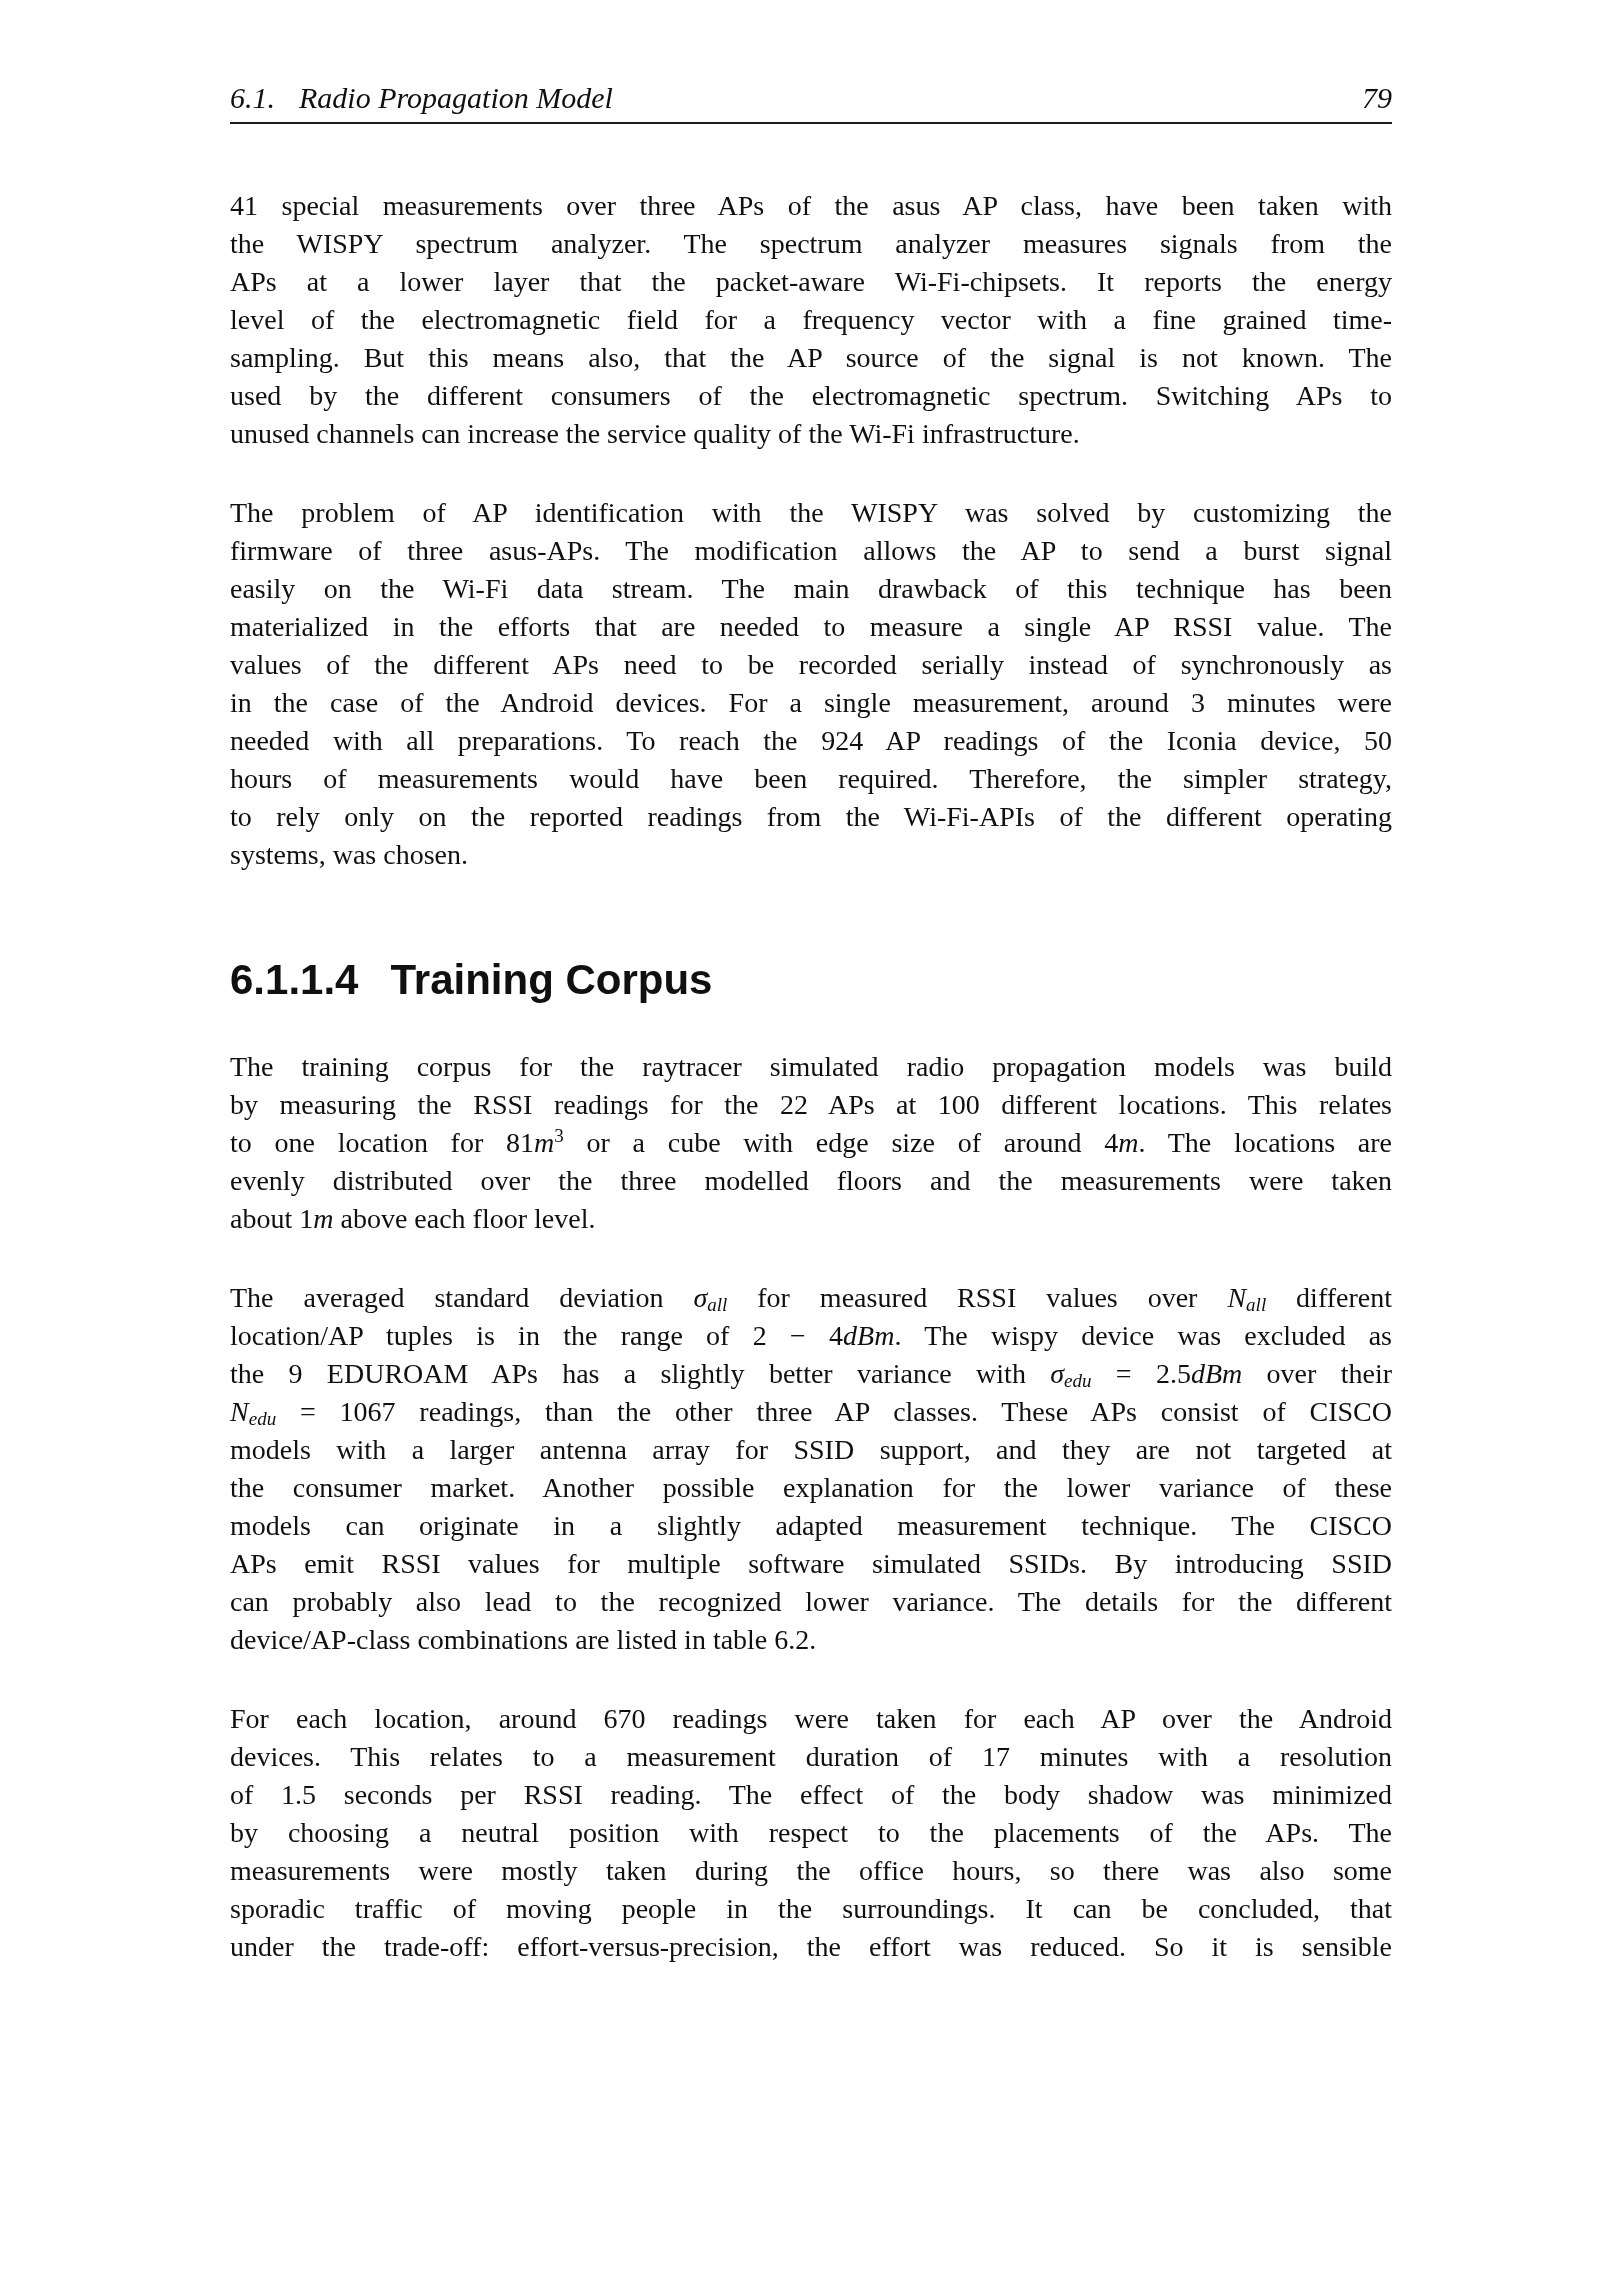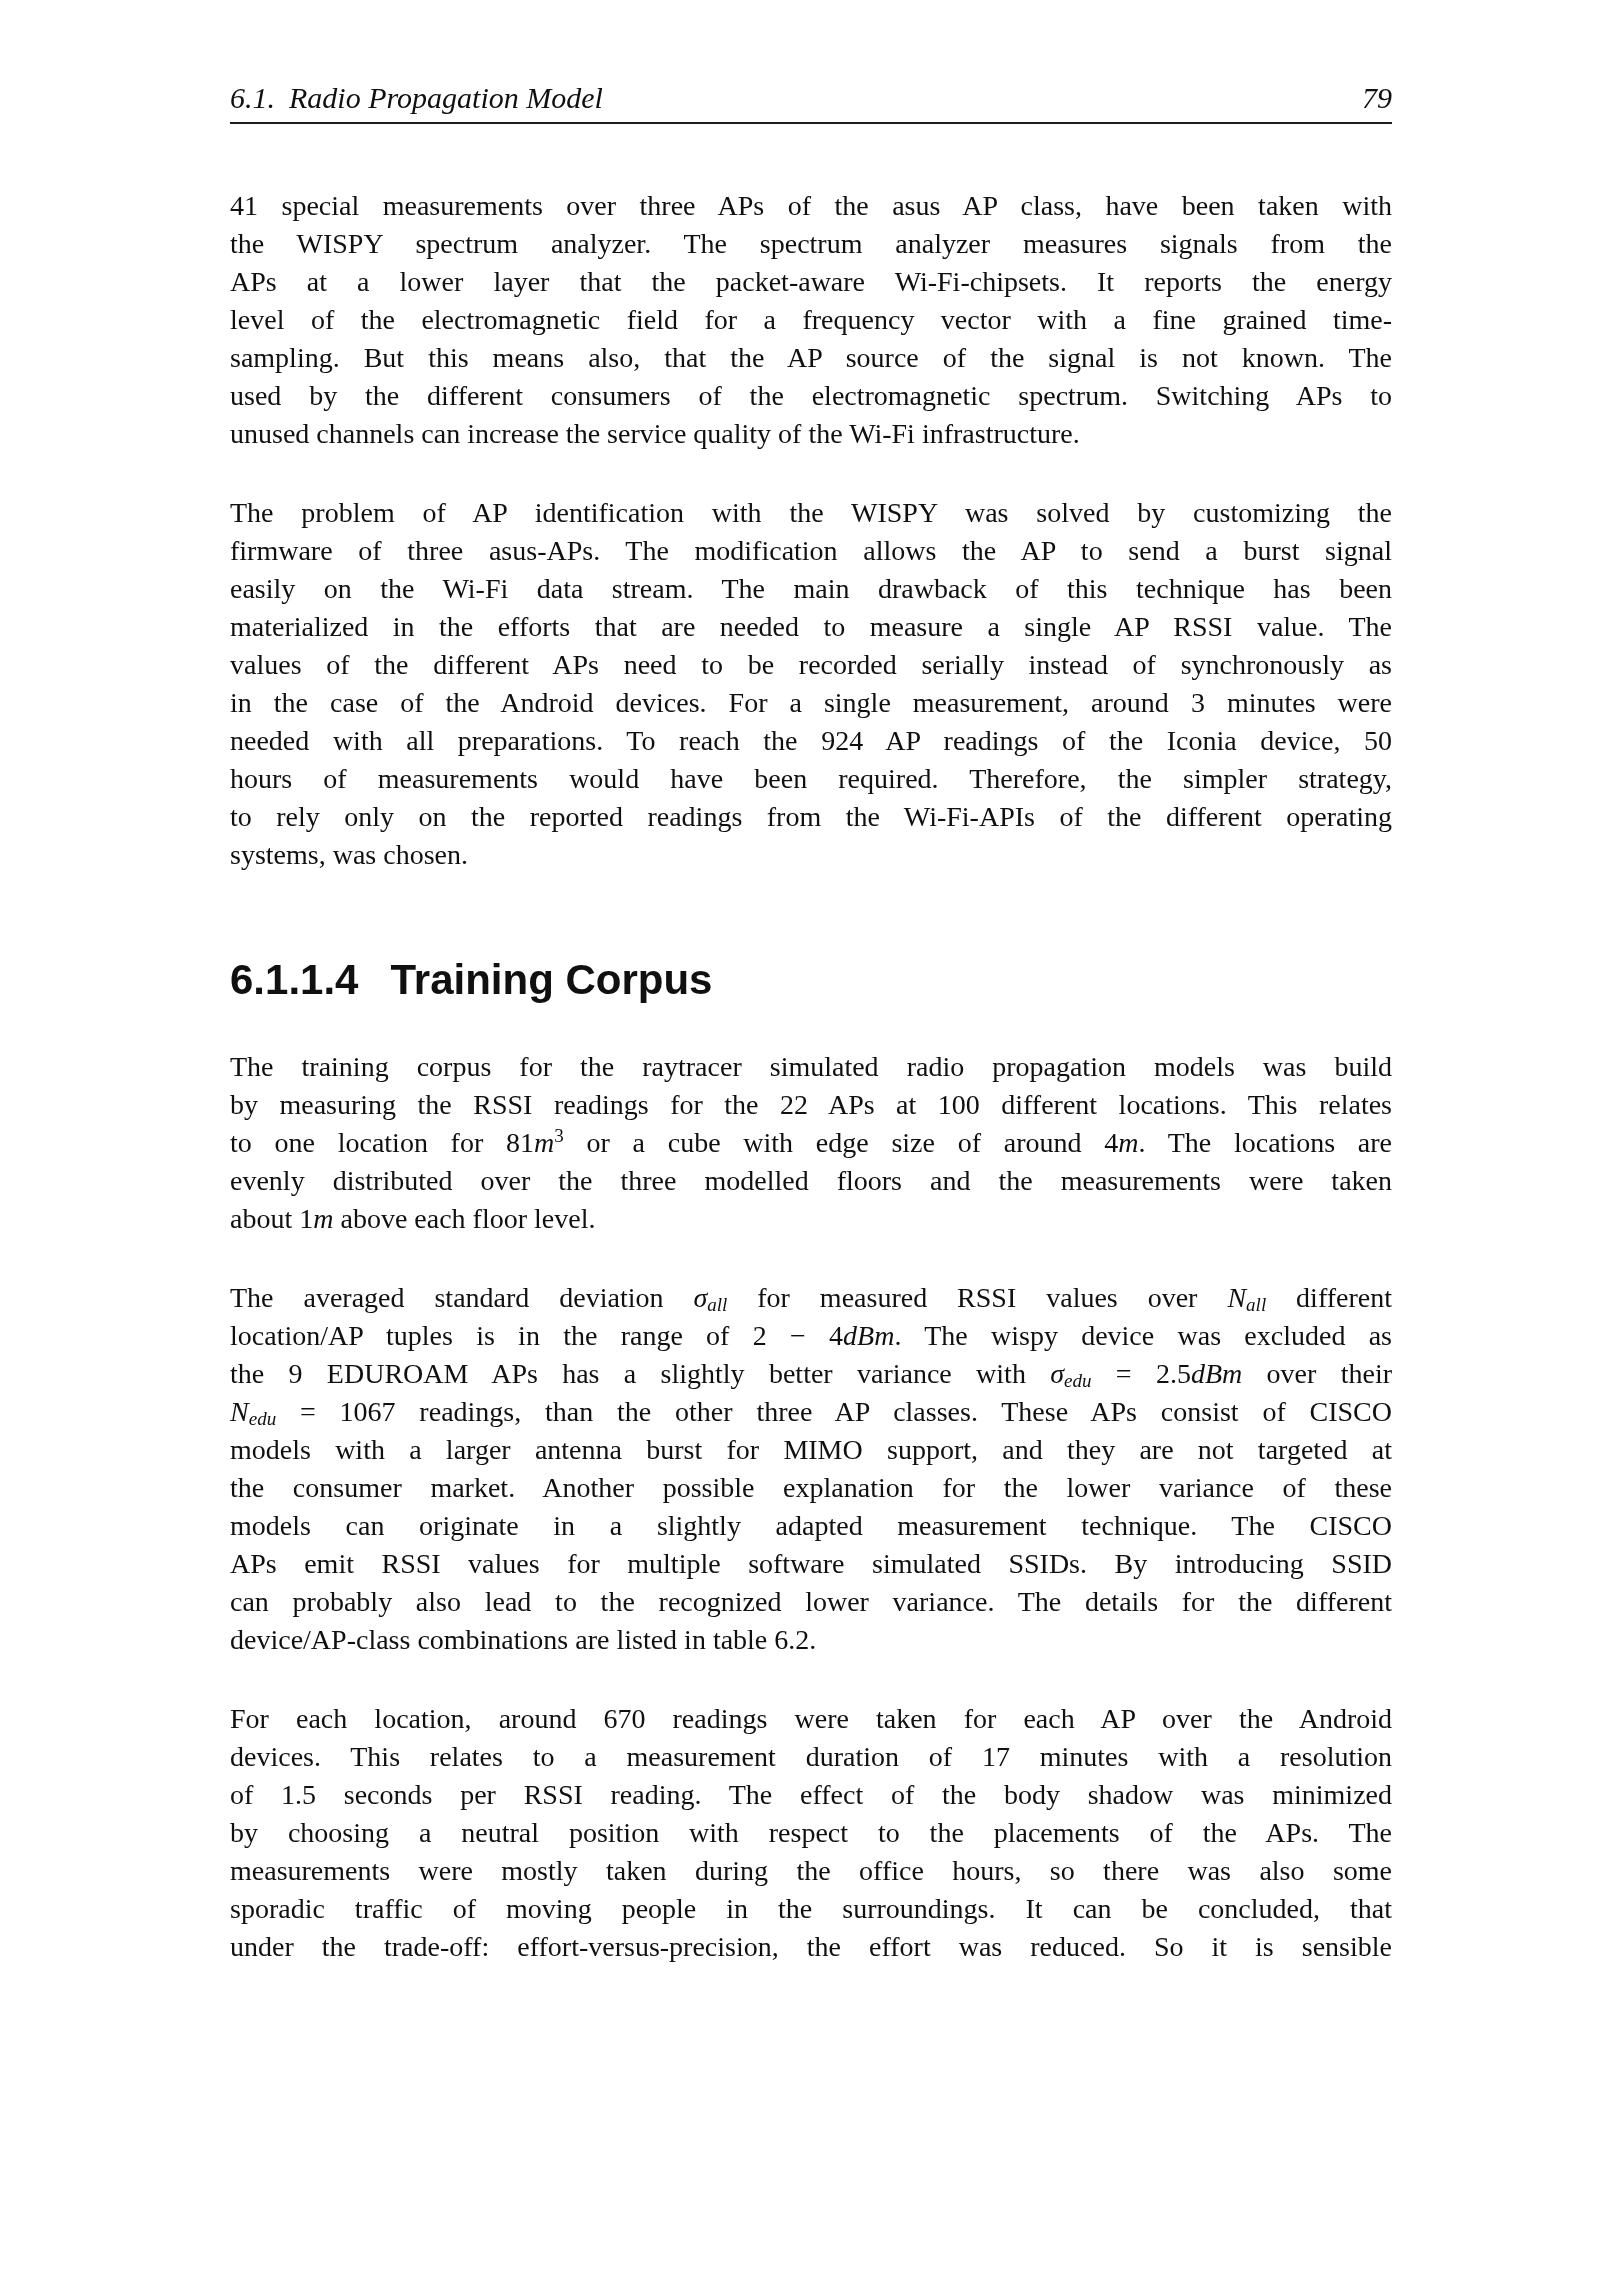--- a/index.html
+++ b/index.html
@@ -9,21 +9,21 @@
     position: relative;
     color: #101010;
     font-family: "Liberation Serif", "DejaVu Serif", serif;
     overflow: hidden;
   }
   .header-row {
     position: absolute; left: 230px; top: 81px; width: 1162px;
     display: flex; justify-content: space-between; align-items: baseline;
     font-style: italic; font-size: 30px; line-height: 34px;
   }
-  .header-left { display: flex; gap: 14px; font-style: italic; }
+  .header-left { display: flex; gap: 24px; font-style: italic; }
   .rule {
     position: absolute; left: 230px; top: 122px; width: 1162px; height: 2.4px;
     background: #1c1c1c;
   }
   .content {
     position: absolute; left: 230px; top: 183px; width: 1162px;
   }
   .paragraph { margin: 4px 0 41px 0; }
   .paragraph:last-child { margin-bottom: 0; }
   .line {
@@ -88,21 +88,21 @@
       <div class="line">by measuring the RSSI readings for the 22 APs at 100 different locations. This relates</div>
       <div class="line">to one location for 81<i>m</i><sup>3</sup> or a cube with edge size of around 4<i>m</i>. The locations are</div>
       <div class="line">evenly distributed over the three modelled floors and the measurements were taken</div>
       <div class="line last">about 1<i>m</i> above each floor level.</div>
     </div>
     <div class="paragraph">
       <div class="line">The averaged standard deviation <i>σ</i><sub><i>all</i></sub> for measured RSSI values over <i>N</i><sub><i>all</i></sub> different</div>
       <div class="line">location/AP tuples is in the range of 2 − 4<i>dBm</i>. The wispy device was excluded as</div>
       <div class="line">the 9 EDUROAM APs has a slightly better variance with <i>σ</i><sub><i>edu</i></sub> = 2.5<i>dBm</i> over their</div>
       <div class="line"><i>N</i><sub><i>edu</i></sub> = 1067 readings, than the other three AP classes. These APs consist of CISCO</div>
-      <div class="line">models with a larger antenna burst for MIMO support, and they are not targeted at</div>
+      <div class="line">models with a larger antenna array for SSID support, and they are not targeted at</div>
       <div class="line">the consumer market. Another possible explanation for the lower variance of these</div>
       <div class="line">models can originate in a slightly adapted measurement technique. The CISCO</div>
       <div class="line">APs emit RSSI values for multiple software simulated SSIDs. By introducing SSID</div>
       <div class="line">can probably also lead to the recognized lower variance. The details for the different</div>
       <div class="line last">device/AP-class combinations are listed in table 6.2.</div>
     </div>
     <div class="paragraph">
       <div class="line">For each location, around 670 readings were taken for each AP over the Android</div>
       <div class="line">devices. This relates to a measurement duration of 17 minutes with a resolution</div>
       <div class="line">of 1.5 seconds per RSSI reading. The effect of the body shadow was minimized</div>

